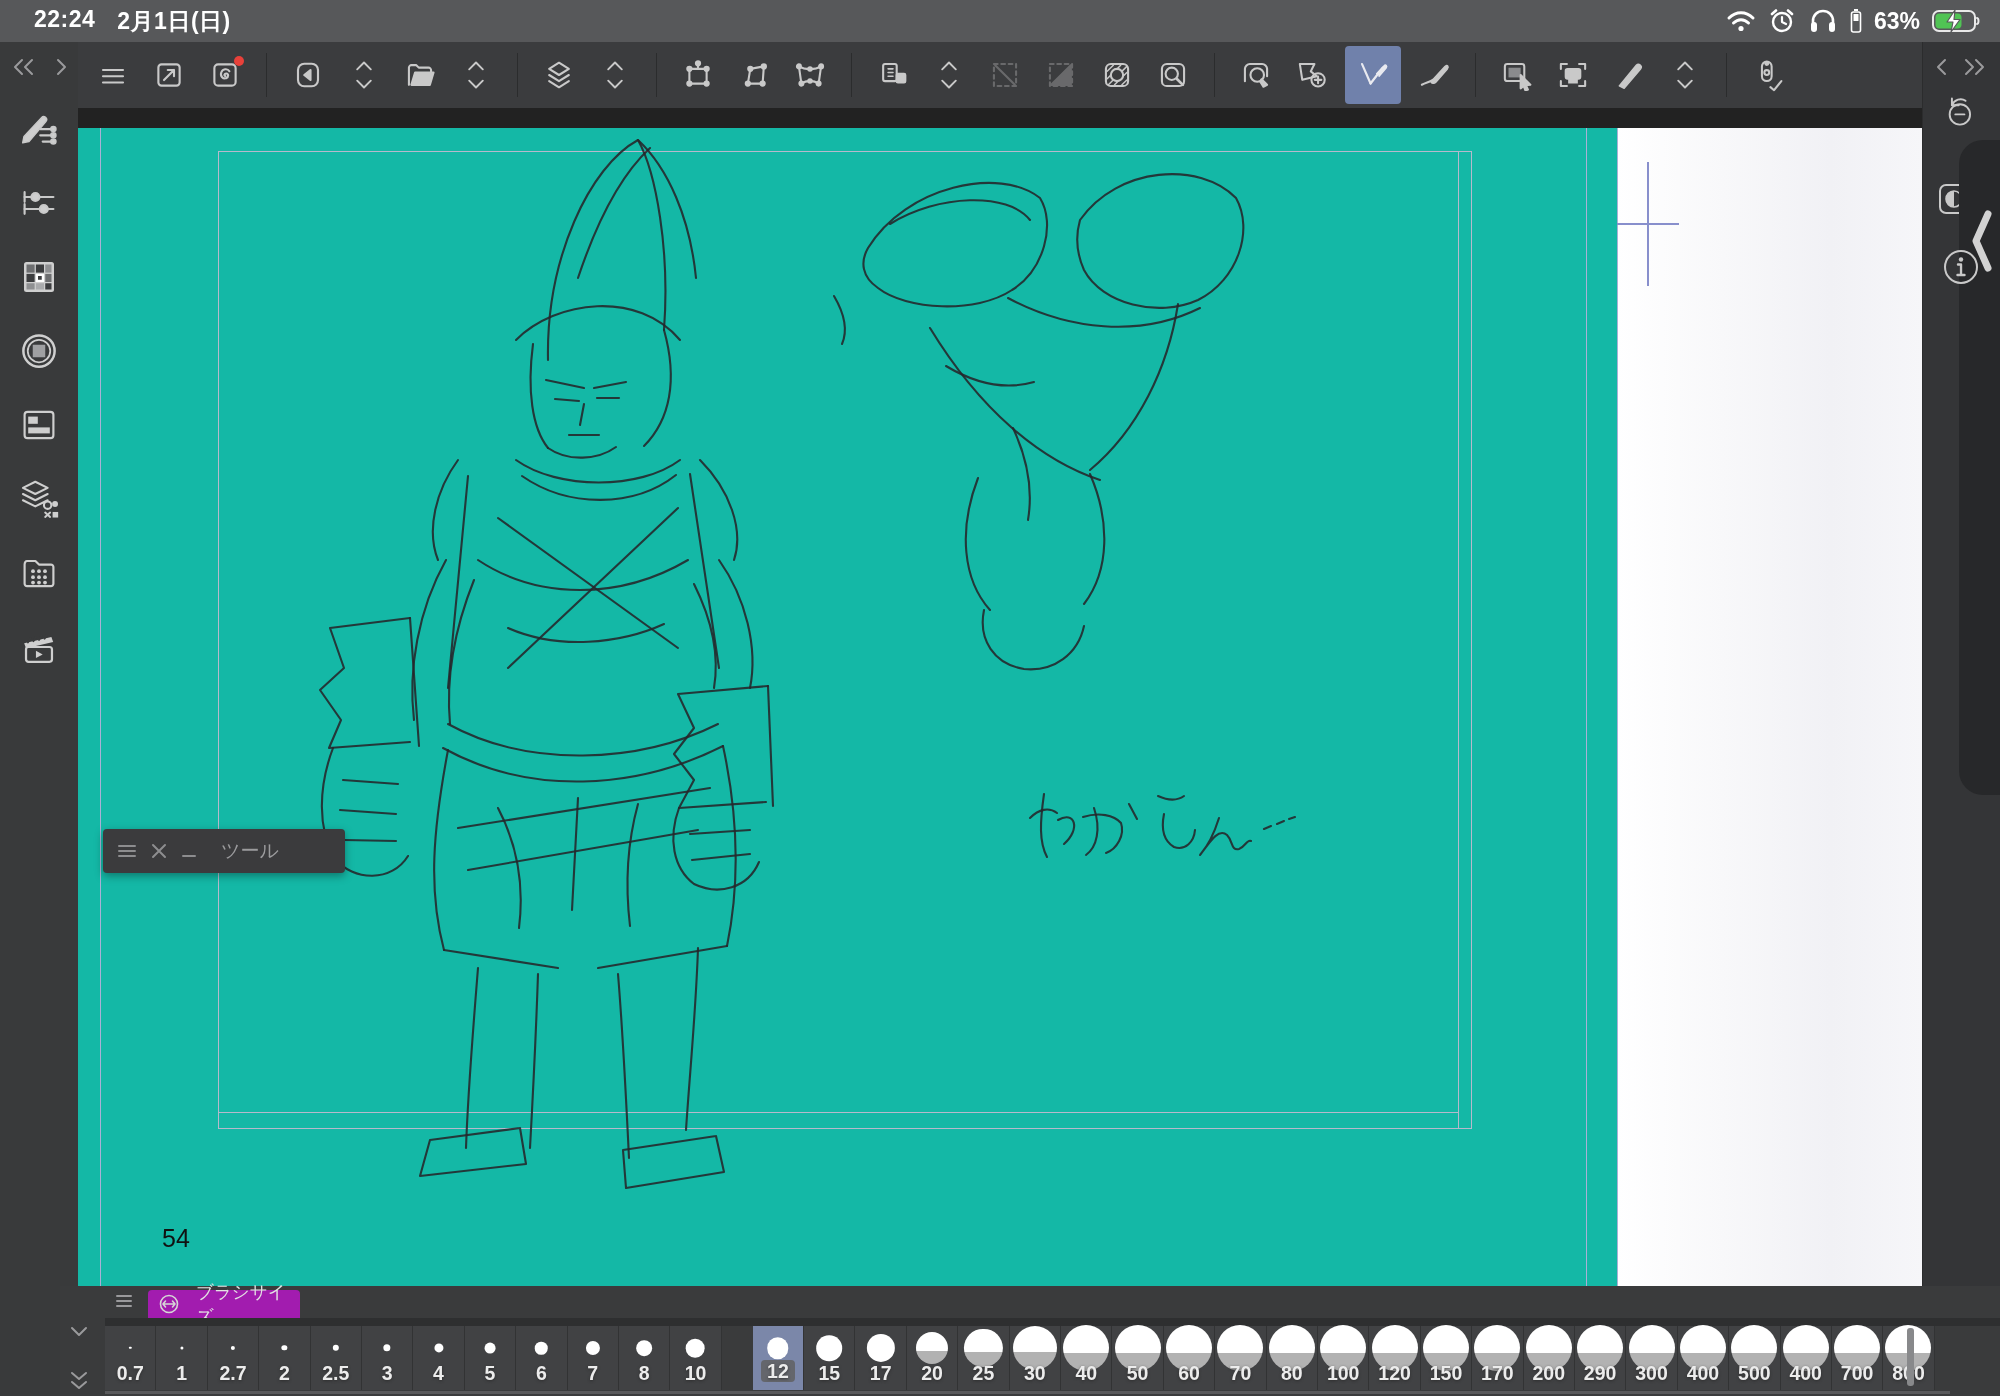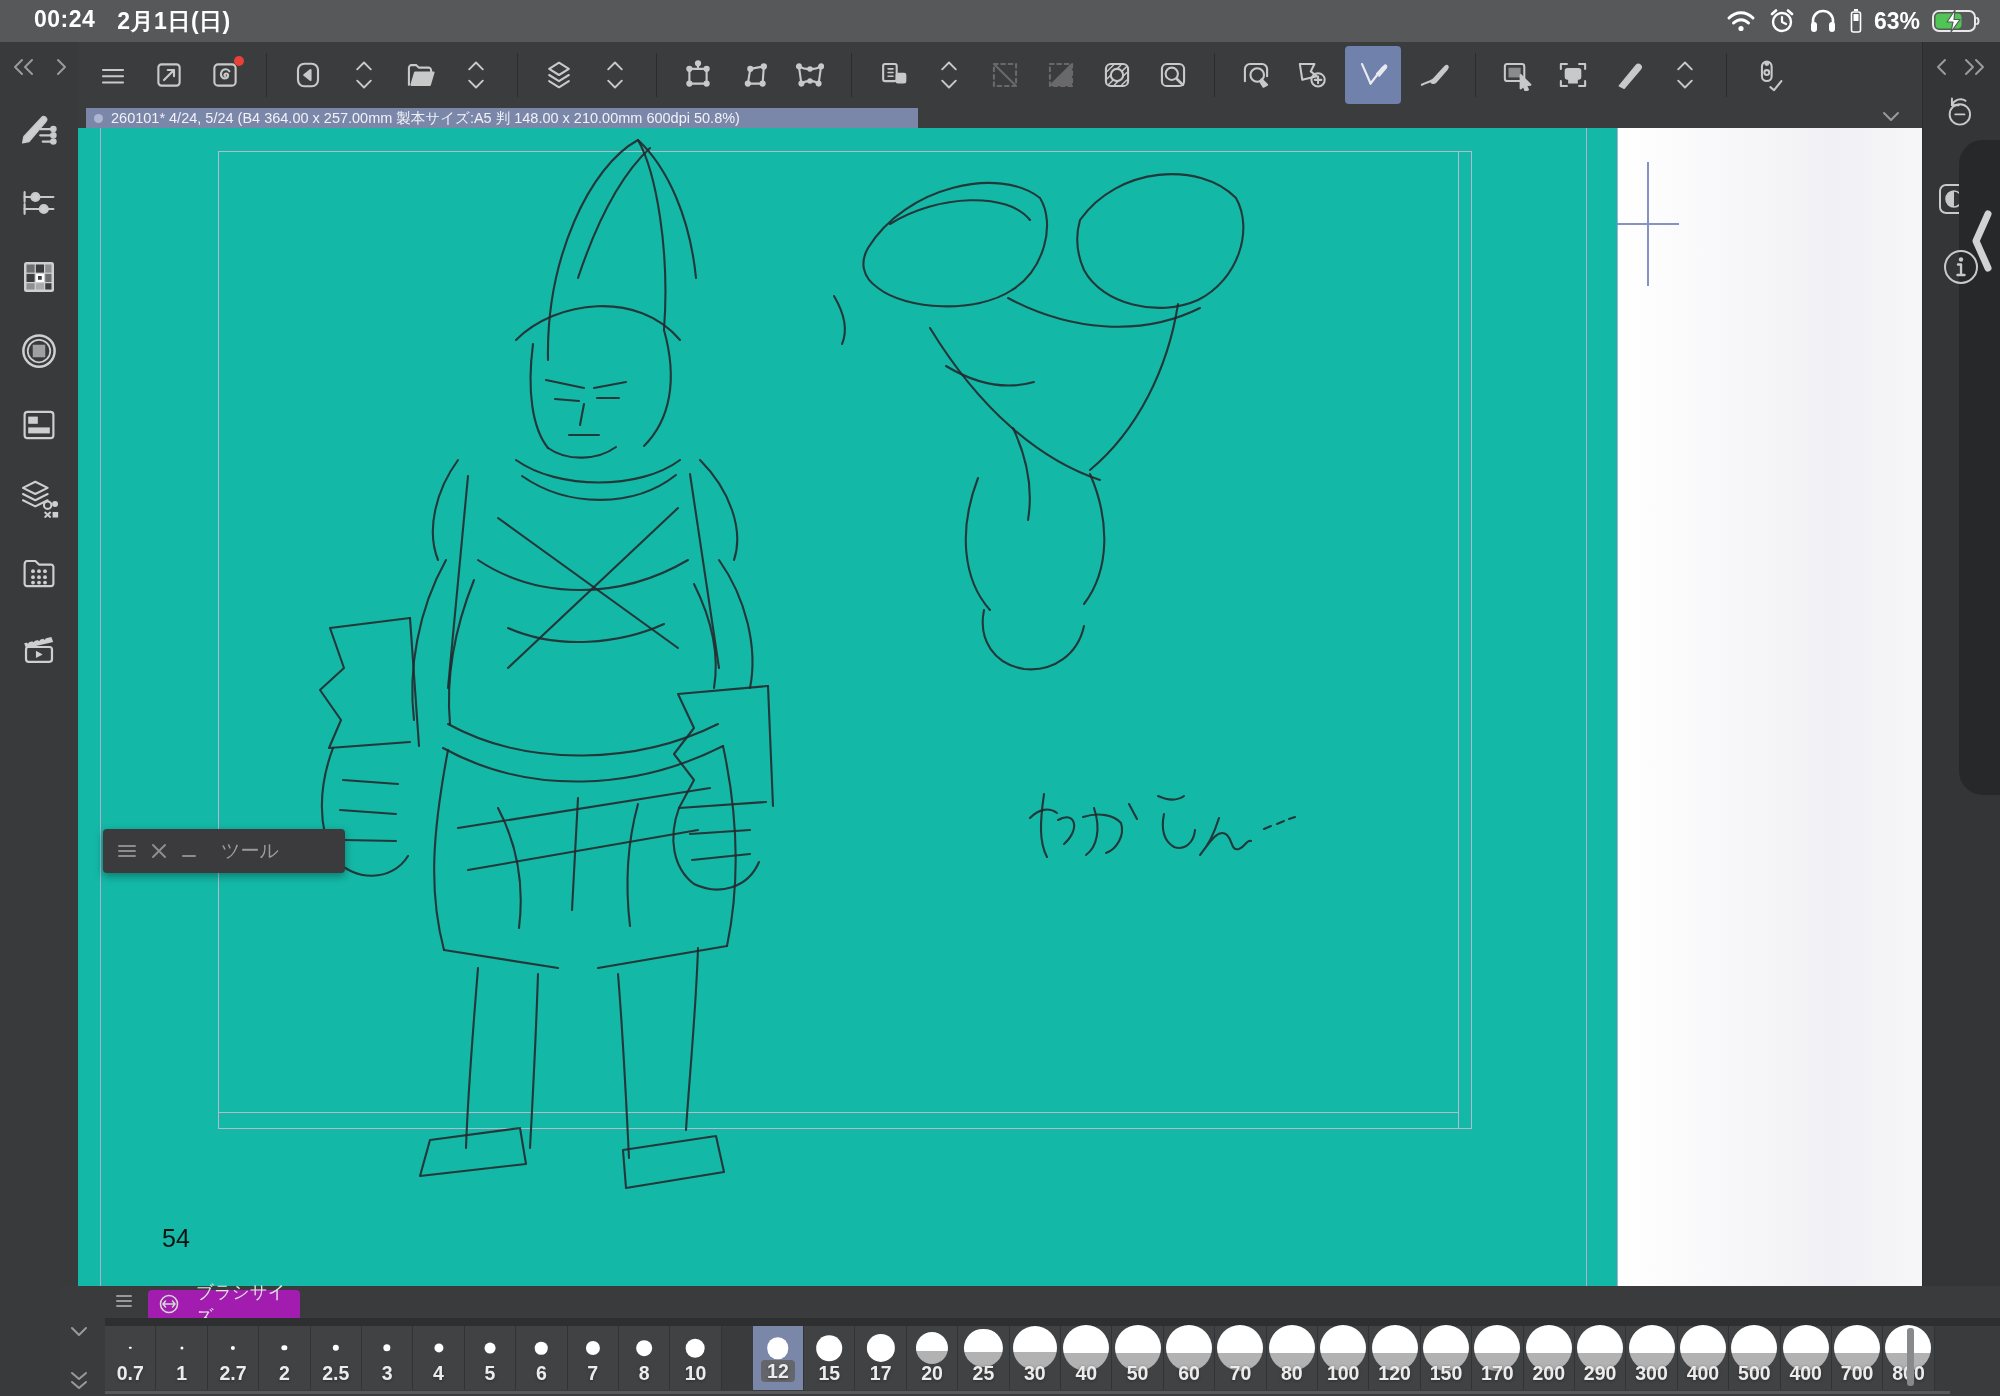--- a/index.html
+++ b/index.html
@@ -78,21 +78,21 @@
   #bp-hscroll{position:absolute;left:45px;top:105px;width:1845px;height:3px;background:#59595b;}
   .chev svg{stroke:#9a9a9c;fill:none;stroke-width:2;stroke-linecap:round;stroke-linejoin:round;display:block;}
 </style>
 </head>
 <body>
 
 <div id="app">
 
   <div id="statusbar">
     <div class="sb-left">
-      <span>00:24</span>
+      <span>22:24</span>
       <span>2月1日(日)</span>
     </div>
     <div class="sb-right">
       <span class="icon">
         <svg width="30" height="26" viewBox="0 0 30 26">
             <path d="M3 10 C10 3 20 3 27 10" stroke="#fff" stroke-width="3"></path>
             <path d="M7.5 15 C12 10.5 18 10.5 22.5 15" stroke="#fff" stroke-width="3"></path>
             <circle cx="15" cy="20.5" r="2.6" fill="#fff" stroke="none"></circle>
           </svg>
       </span>
@@ -312,31 +312,20 @@
     <div class="tb-item icon">
       <svg width="34" height="34" viewBox="0 0 28 28">
           <rect x="9" y="3" width="8" height="16" rx="4"></rect>
           <circle cx="13" cy="4.5" r="1.2" fill="#c9c9c9"></circle>
           <circle cx="13" cy="12" r="2"></circle>
           <path d="M16 24 L19 26.5 L25 19"></path>
         </svg>
     </div>
   </div>
 
-  <div id="infobar">
-    <div id="infohl">
-      <span class="bullet"></span>
-      <span class="txt">260101* 4/24, 5/24 (B4 364.00 x 257.00mm 製本サイズ:A5 判 148.00 x 210.00mm 600dpi 50.8%)</span>
-    </div>
-    <div id="info-chevron" class="chev">
-      <svg width="22" height="14" viewBox="0 0 22 14">
-          <path d="M4 3 L11 10 L18 3"></path>
-        </svg>
-    </div>
-  </div>
 
   <div id="lsidebar">
     <div class="ls-top">
       <span class="chev">
         <svg width="26" height="22" viewBox="0 0 26 22">
             <path d="M12 4 L5 11 L12 18 M22 4 L15 11 L22 18"></path>
           </svg>
       </span>
       <span class="chev">
         <svg width="14" height="22" viewBox="0 0 14 22">

